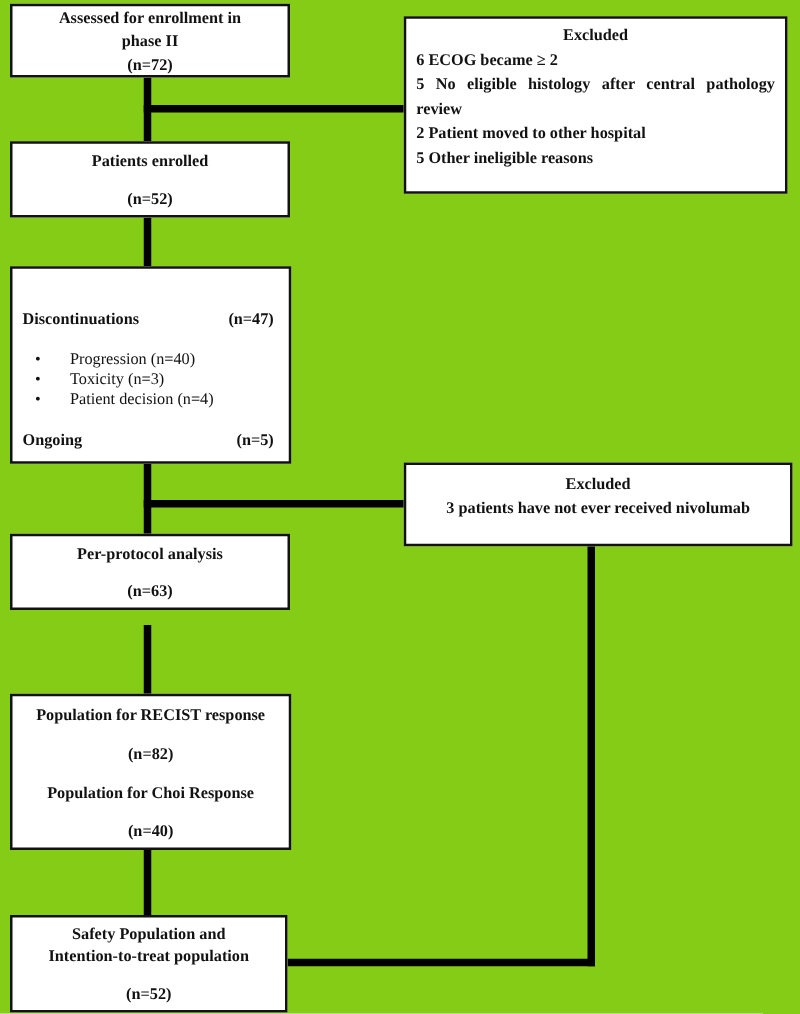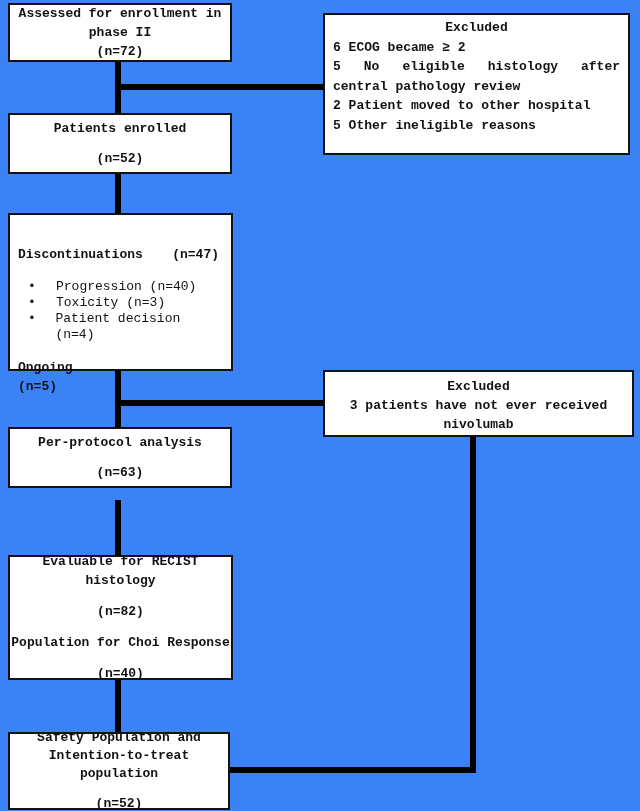--- a/index.html
+++ b/index.html
@@ -4,22 +4,22 @@
 <style>
   html, body {
     margin: 0;
     padding: 0;
     background: #ffffff;
   }
   .canvas {
     position: relative;
     width: 640px;
     height: 811px;
-    background: #3b82f6;
-    font-family: Liberation Mono, monospace;
+    background: #84cc16;
+    font-family: Liberation Serif, serif;
     color: #121212;
     overflow: hidden;
   }
   .box {
     position: absolute;
     box-sizing: border-box;
     background: #ffffff;
     border: 2px solid #121212;
     font-size: 13px;
     font-weight: bold;
@@ -44,21 +44,21 @@
   .box-excluded1 .justified { text-align: justify; }
   
   .box-enrolled { left: 8px; top: 113px; width: 224px; height: 61px; gap: 11px; }
   
   .box-disc { left: 8px; top: 213px; width: 225px; height: 158px; padding: 30px 12px 0 8px; }
   .disc-row { display: flex; justify-content: space-between; }
   .disc-bullets { margin-top: 15px; font-weight: normal; line-height: 16px; }
   .disc-bullet-line { display: flex; }
   .disc-bullet-line .dot { width: 12px; padding-left: 10px; }
   .disc-bullet-line .btxt { padding-left: 16px; }
-  .disc-ongoing { margin-top: 15px; flex-direction: column; }
+  .disc-ongoing { margin-top: 15px; }
   
   .box-excluded2 { left: 323px; top: 370px; width: 311px; height: 67px; padding-top: 5px; text-align: center; }
   
   .box-pp { left: 8px; top: 427px; width: 224px; height: 61px; gap: 11px; }
   
   .box-eval { left: 8px; top: 555px; width: 225px; height: 125px; gap: 12px; }
   
   .box-safety { left: 8px; top: 732px; width: 222px; height: 78px; }
   .box-safety .l12 { line-height: 18px; }
   .box-safety .n { margin-top: 12px; line-height: 18px; }
@@ -136,21 +136,21 @@
     <div>Excluded</div>
     <div>3 patients have not ever received nivolumab</div>
   </div>
 
   <div class="box box-pp flex-center">
     <div>Per-protocol analysis</div>
     <div>(n=63)</div>
   </div>
 
   <div class="box box-eval flex-center">
-    <div>Evaluable for RECIST histology</div>
+    <div>Population for RECIST response</div>
     <div>(n=82)</div>
     <div>Population for Choi Response</div>
     <div>(n=40)</div>
   </div>
 
   <div class="box box-safety flex-center">
     <div class="l12">Safety Population and</div>
     <div class="l12">Intention-to-treat population</div>
     <div class="n">(n=52)</div>
   </div>

